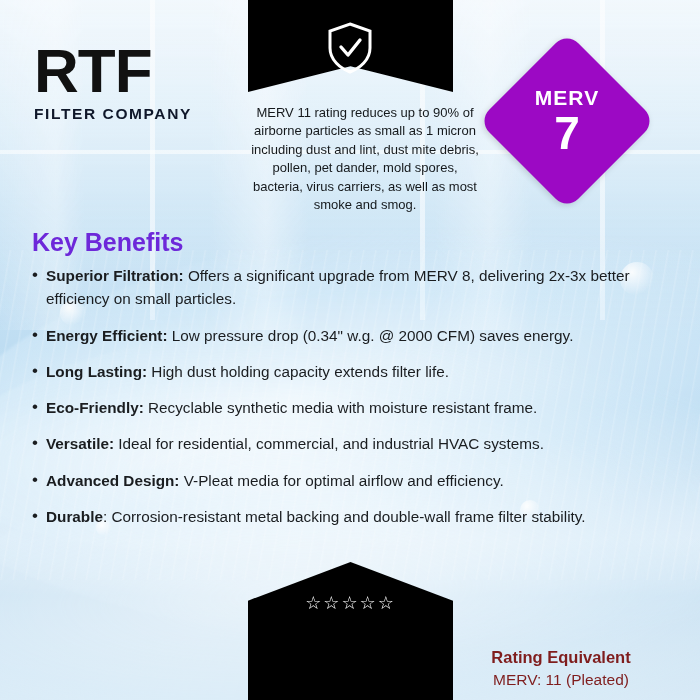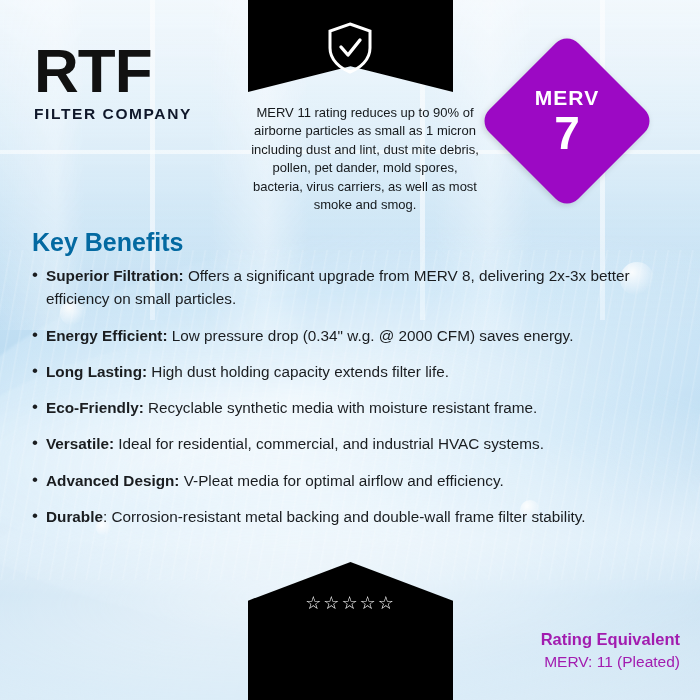--- a/index.html
+++ b/index.html
@@ -172,21 +172,21 @@
     line-height: 1;
   }
 
   
   .kb-title {
     position: absolute;
     left: 32px;
     top: 228px;
     font-size: 25px;
     font-weight: bold;
-    color: #0369a1;
+    color: #6d28d9;
   }
   .kb-list {
     position: absolute;
     left: 32px;
     top: 264px;
     width: 640px;
   }
   .kb-item {
     display: flex;
     align-items: flex-start;
@@ -227,24 +227,24 @@
     text-align: center;
     color: #fff;
     font-size: 18px;
     letter-spacing: 2px;
   }
 
   
   .rating {
     position: absolute;
     right: 20px;
-    bottom: 28px;
+    bottom: 10px;
     width: 238px;
-    text-align: right;
-    color: #a21caf;
+    text-align: center;
+    color: #7f1d1d;
   }
   .rating-title {
     font-size: 16.5px;
     font-weight: bold;
     margin-bottom: 3px;
   }
   .rating-line {
     font-size: 15.5px;
     line-height: 1.32;
   }

